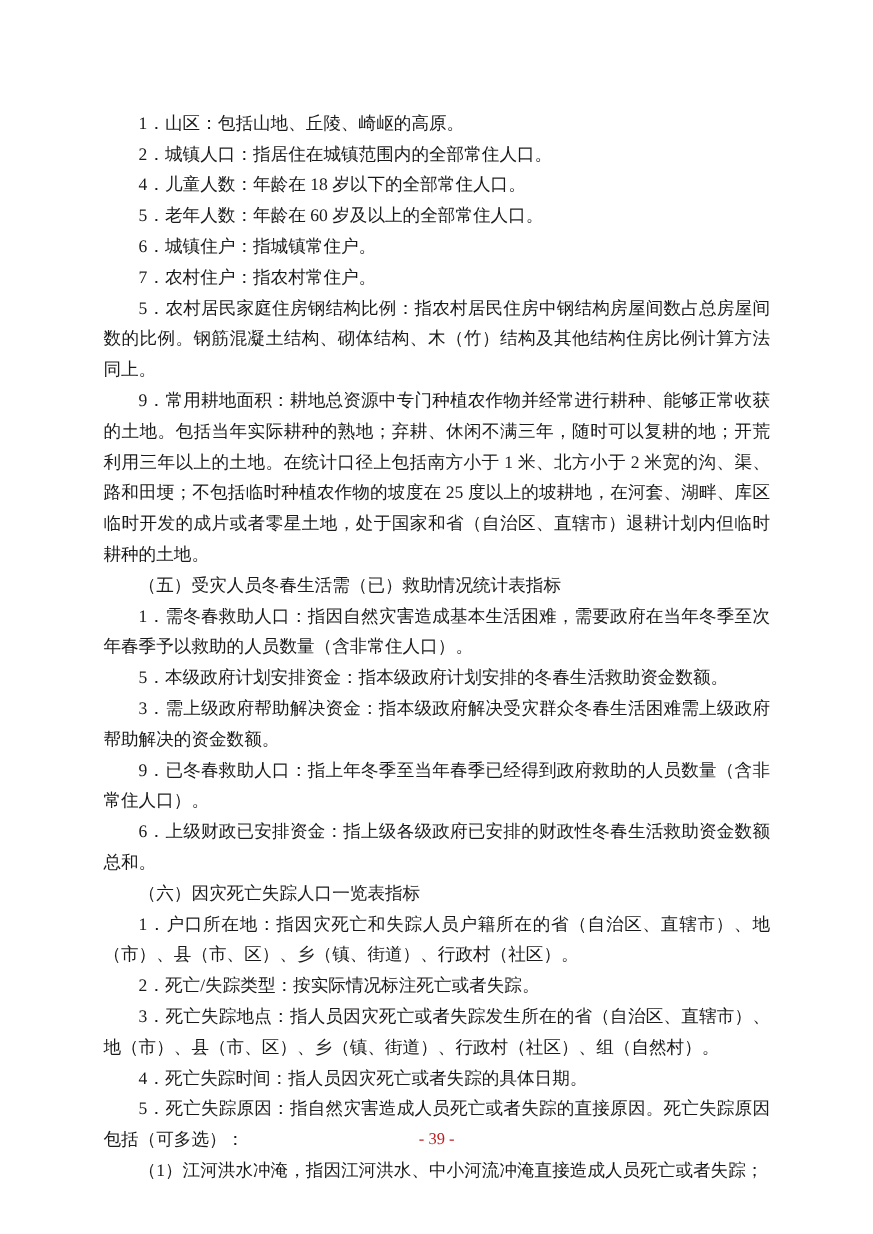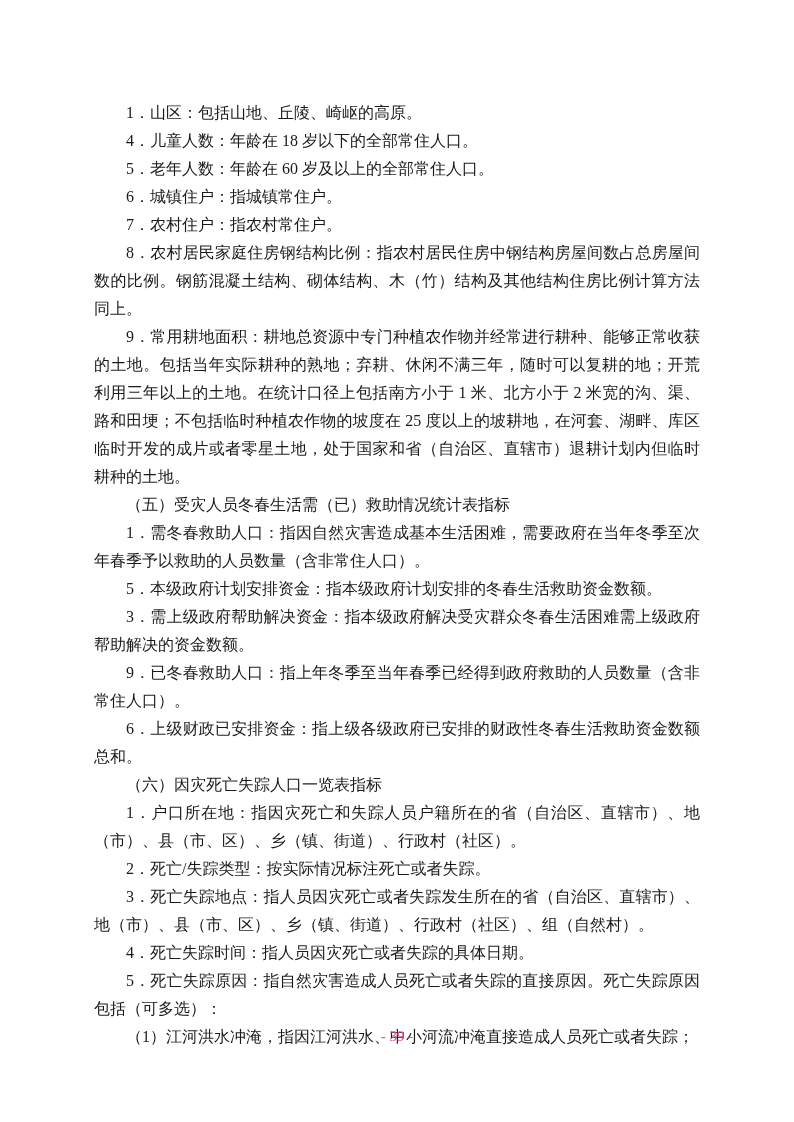--- a/index.html
+++ b/index.html
@@ -36,35 +36,36 @@
     font-weight: normal;
   }
   .footer {
     position: absolute;
     left: 0;
     top: 1026px;
     width: 794px;
     text-align: center;
     font-size: 15px;
     line-height: 20px;
-    color: #ec4899;
+    color: #b91c1c;
   }
 </style>
 </head>
 <body>
 
 <div class="page">
   <div class="content">
 
   <p class="item">1．山区：包括山地、丘陵、崎岖的高原。</p>
+      <p class="item">2．城镇人口：指居住在城镇范围内的全部常住人口。</p>
       <p class="item">4．儿童人数：年龄在 18 岁以下的全部常住人口。</p>
       <p class="item">5．老年人数：年龄在 60 岁及以上的全部常住人口。</p>
       <p class="item">6．城镇住户：指城镇常住户。</p>
       <p class="item">7．农村住户：指农村常住户。</p>
-      <p class="item">8．农村居民家庭住房钢结构比例：指农村居民住房中钢结构房屋间数占总房屋间数的比例。钢筋混凝土结构、砌体结构、木（竹）结构及其他结构住房比例计算方法同上。</p>
+      <p class="item">5．农村居民家庭住房钢结构比例：指农村居民住房中钢结构房屋间数占总房屋间数的比例。钢筋混凝土结构、砌体结构、木（竹）结构及其他结构住房比例计算方法同上。</p>
       <p class="item">9．常用耕地面积：耕地总资源中专门种植农作物并经常进行耕种、能够正常收获的土地。包括当年实际耕种的熟地；弃耕、休闲不满三年，随时可以复耕的地；开荒利用三年以上的土地。在统计口径上包括南方小于 1 米、北方小于 2 米宽的沟、渠、路和田埂；不包括临时种植农作物的坡度在 25 度以上的坡耕地，在河套、湖畔、库区临时开发的成片或者零星土地，处于国家和省（自治区、直辖市）退耕计划内但临时耕种的土地。</p>
       <p class="heading">（五）受灾人员冬春生活需（已）救助情况统计表指标</p>
       <p class="item">1．需冬春救助人口：指因自然灾害造成基本生活困难，需要政府在当年冬季至次年春季予以救助的人员数量（含非常住人口）。</p>
       <p class="item">5．本级政府计划安排资金：指本级政府计划安排的冬春生活救助资金数额。</p>
       <p class="item">3．需上级政府帮助解决资金：指本级政府解决受灾群众冬春生活困难需上级政府帮助解决的资金数额。</p>
       <p class="item">9．已冬春救助人口：指上年冬季至当年春季已经得到政府救助的人员数量（含非常住人口）。</p>
       <p class="item">6．上级财政已安排资金：指上级各级政府已安排的财政性冬春生活救助资金数额总和。</p>
       <p class="heading">（六）因灾死亡失踪人口一览表指标</p>
       <p class="item">1．户口所在地：指因灾死亡和失踪人员户籍所在的省（自治区、直辖市）、地（市）、县（市、区）、乡（镇、街道）、行政村（社区）。</p>
       <p class="item">2．死亡/失踪类型：按实际情况标注死亡或者失踪。</p>

